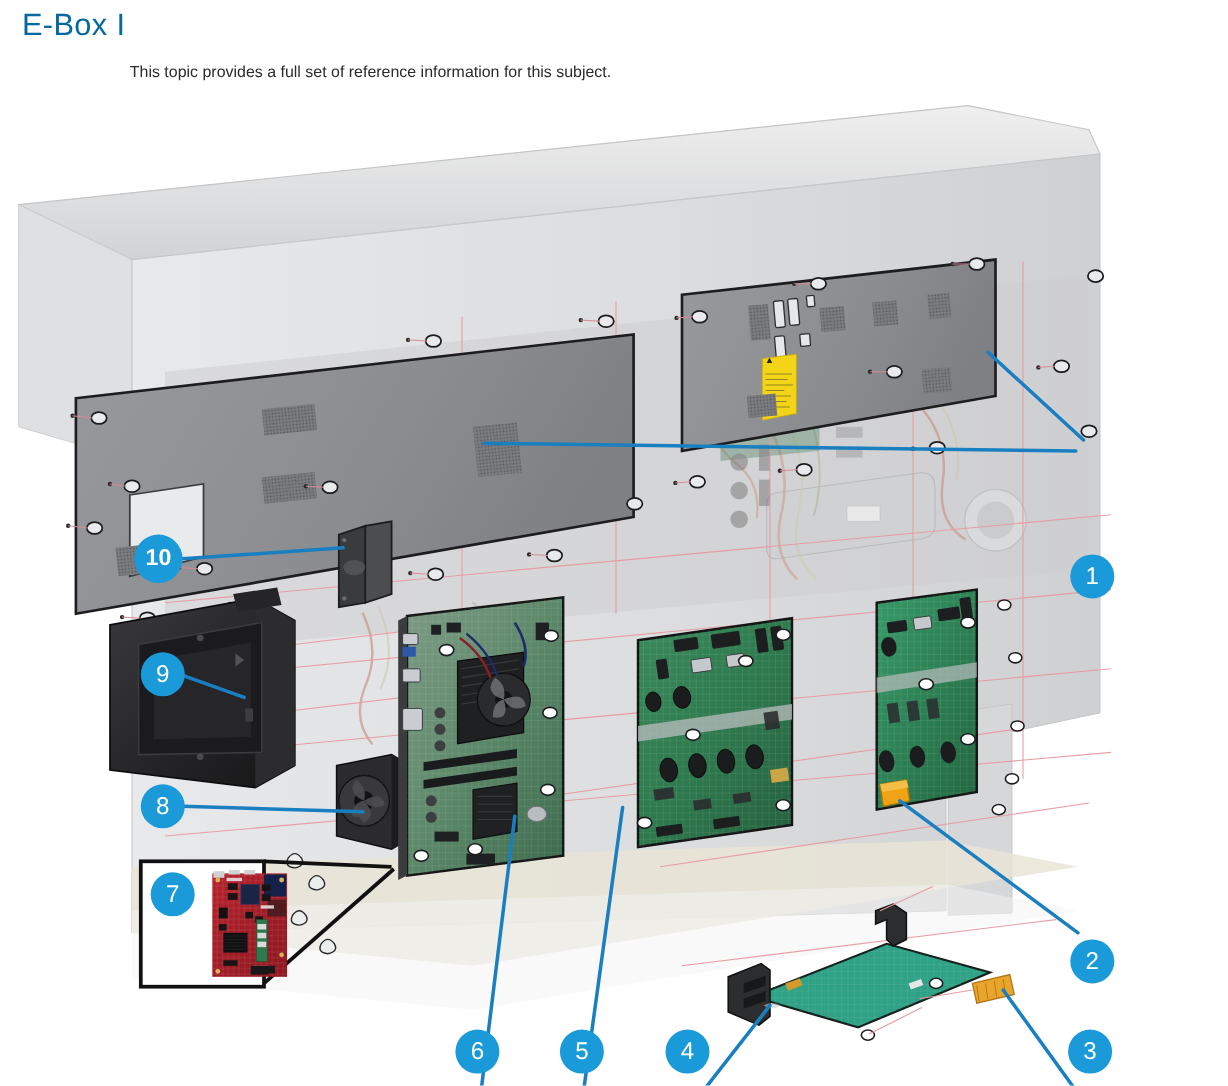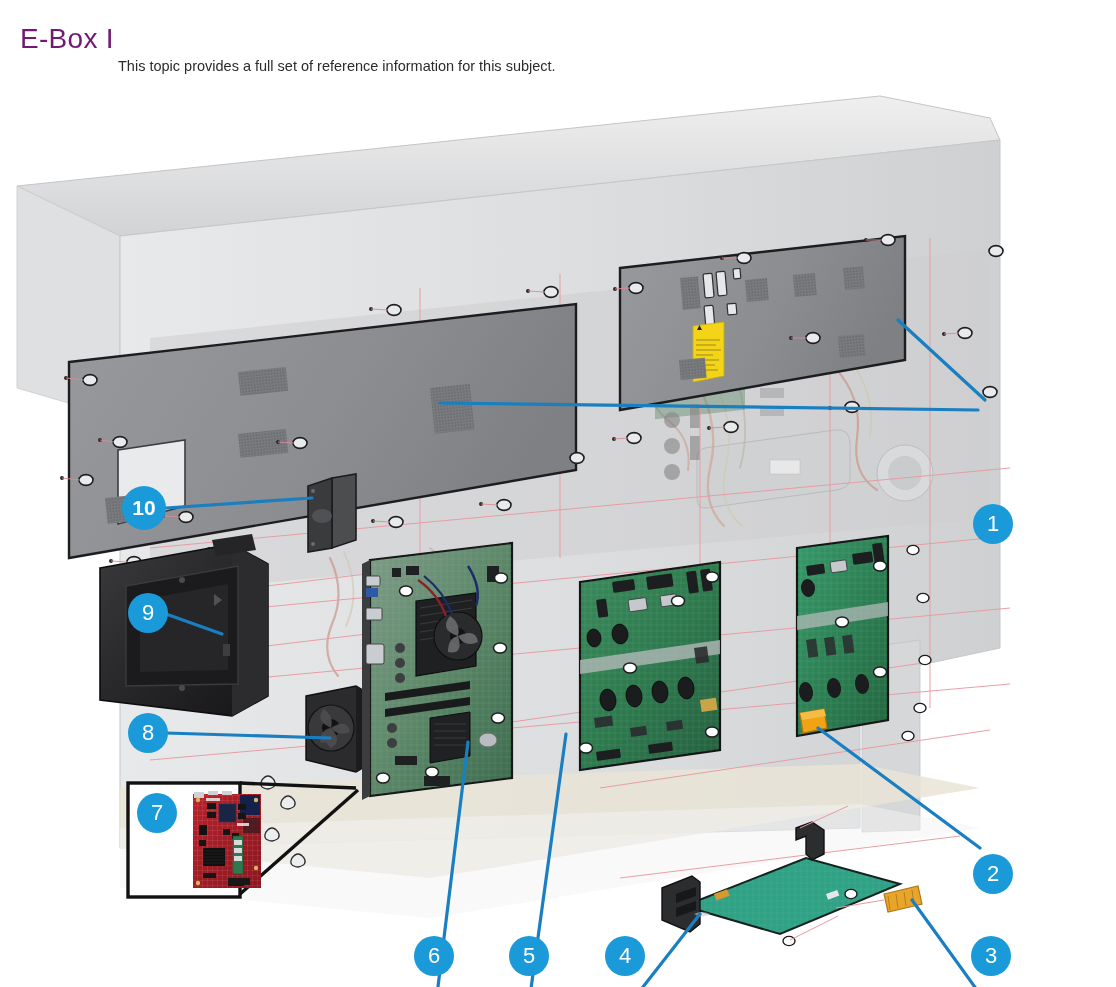--- a/index.html
+++ b/index.html
@@ -15,25 +15,24 @@
     overflow: hidden;
   }
 
   
   #page-title {
     position: absolute;
     left: 20px;
     top: 6px;
     font-size: 28px;
     font-weight: 400;
-    color: #701a75;
+    color: #0369a1;
     letter-spacing: 0.3px;
     line-height: 1.2;
     white-space: nowrap;
-    margin-top: 16px;
   }
   #page-subtitle {
     position: absolute;
     left: 118px;
     top: 58px;
     font-size: 14.5px;
     color: #2b2b2b;
     white-space: nowrap;
     text-align: right;
   }

